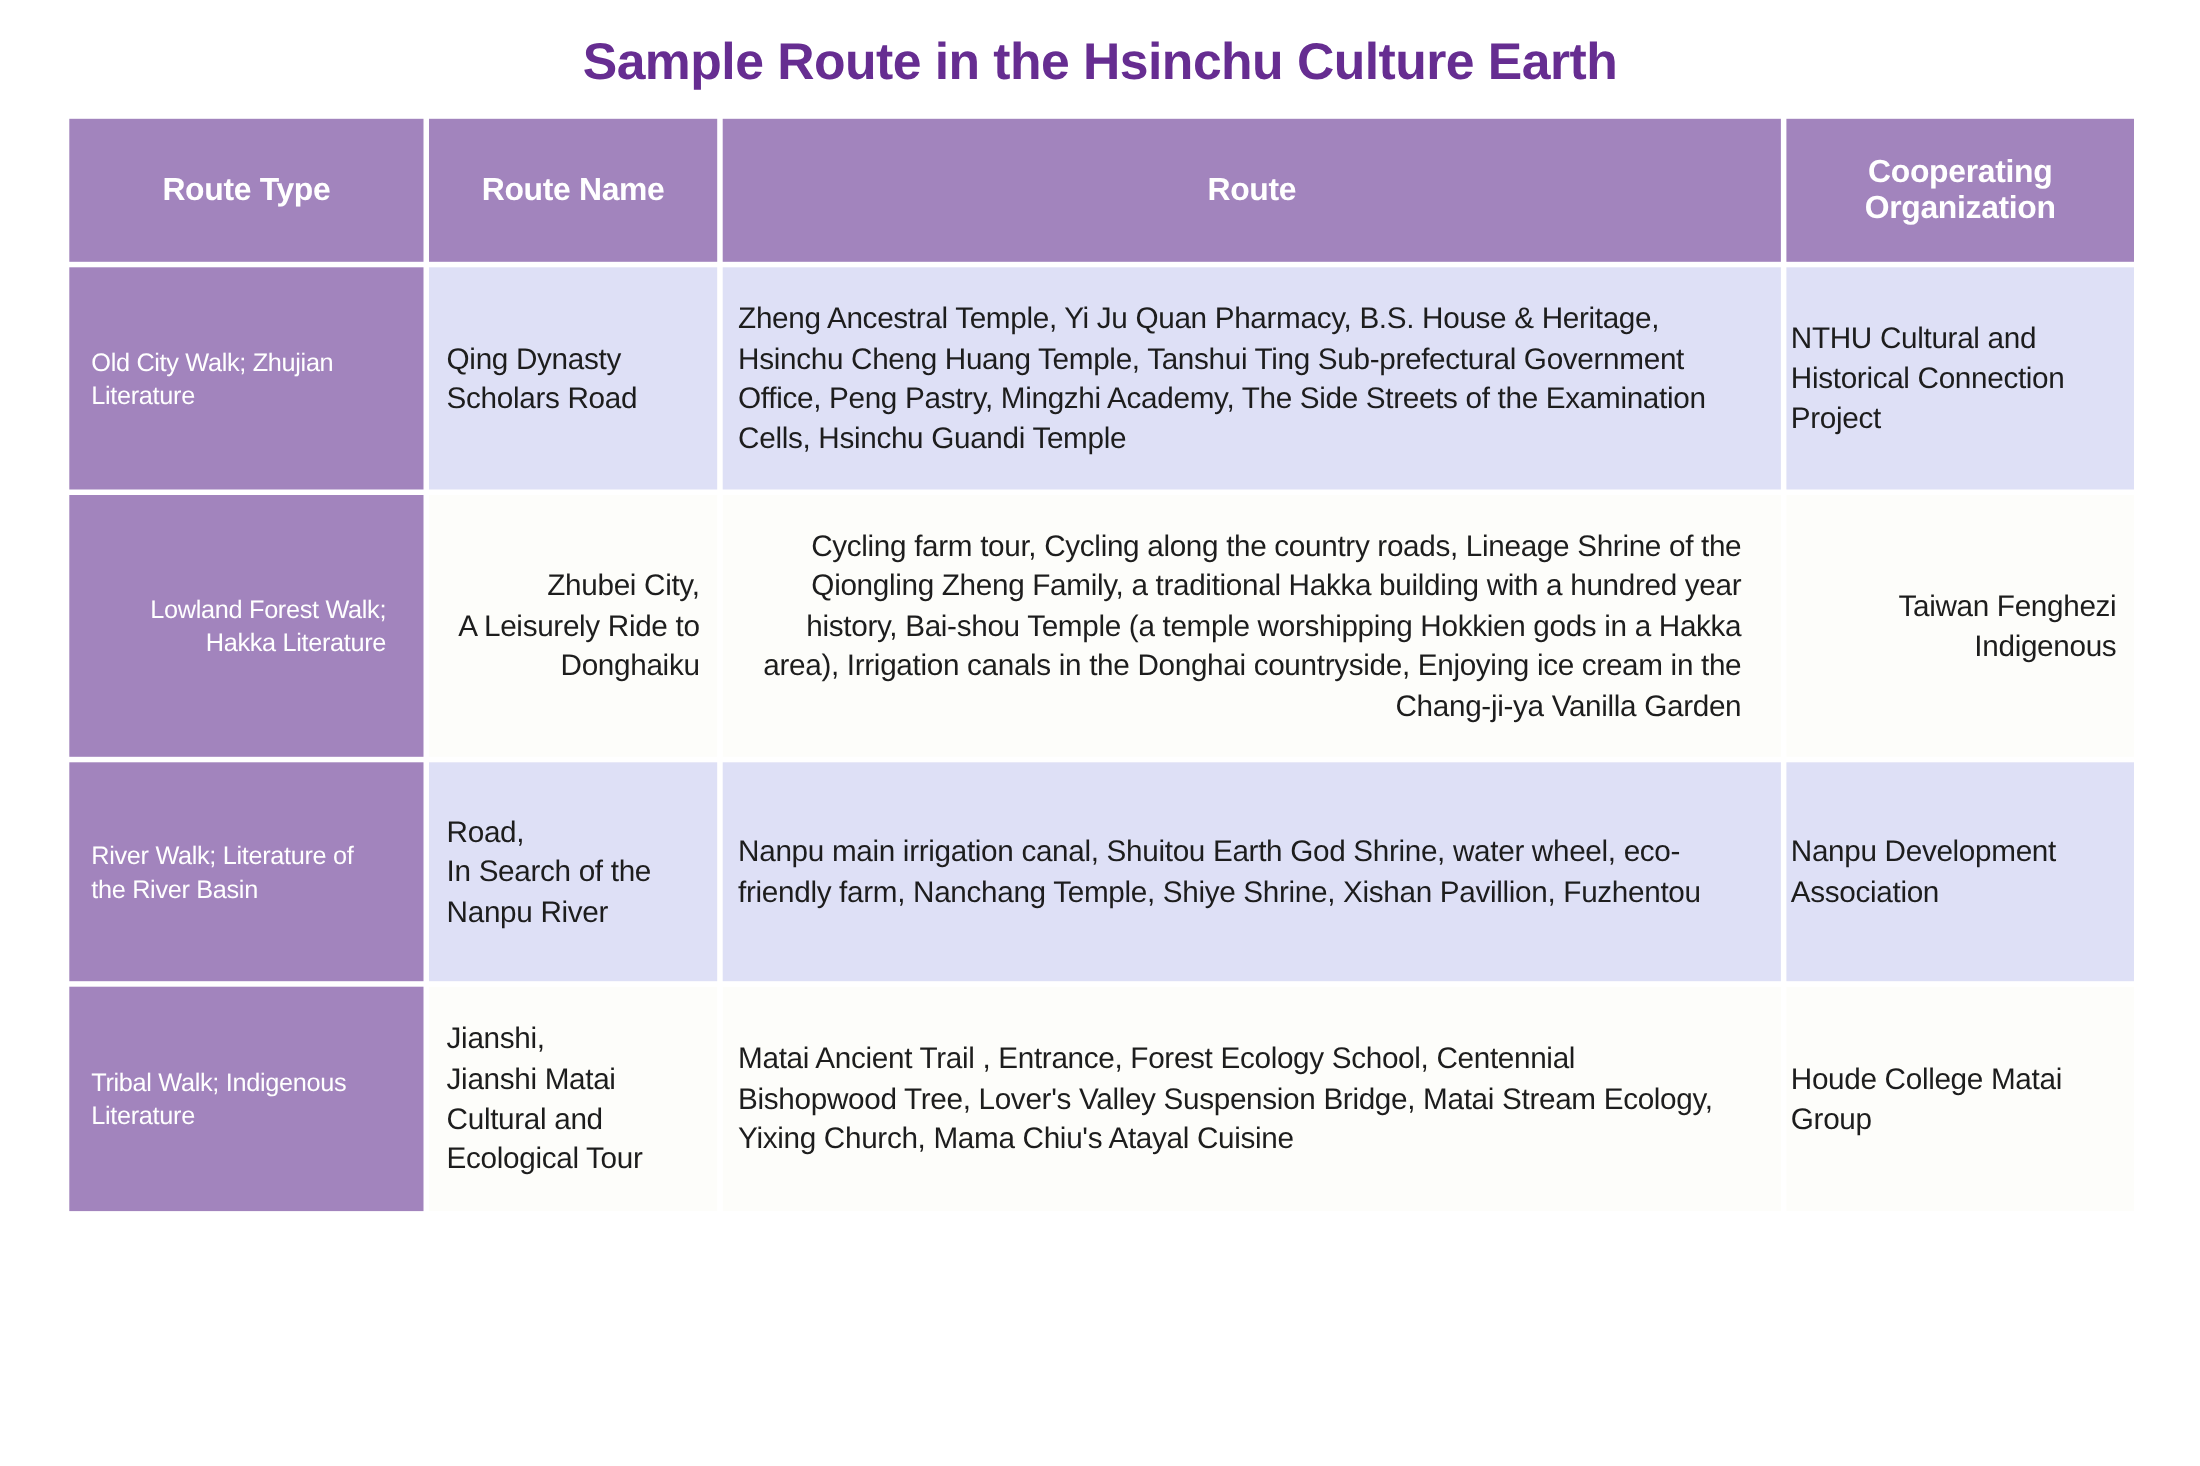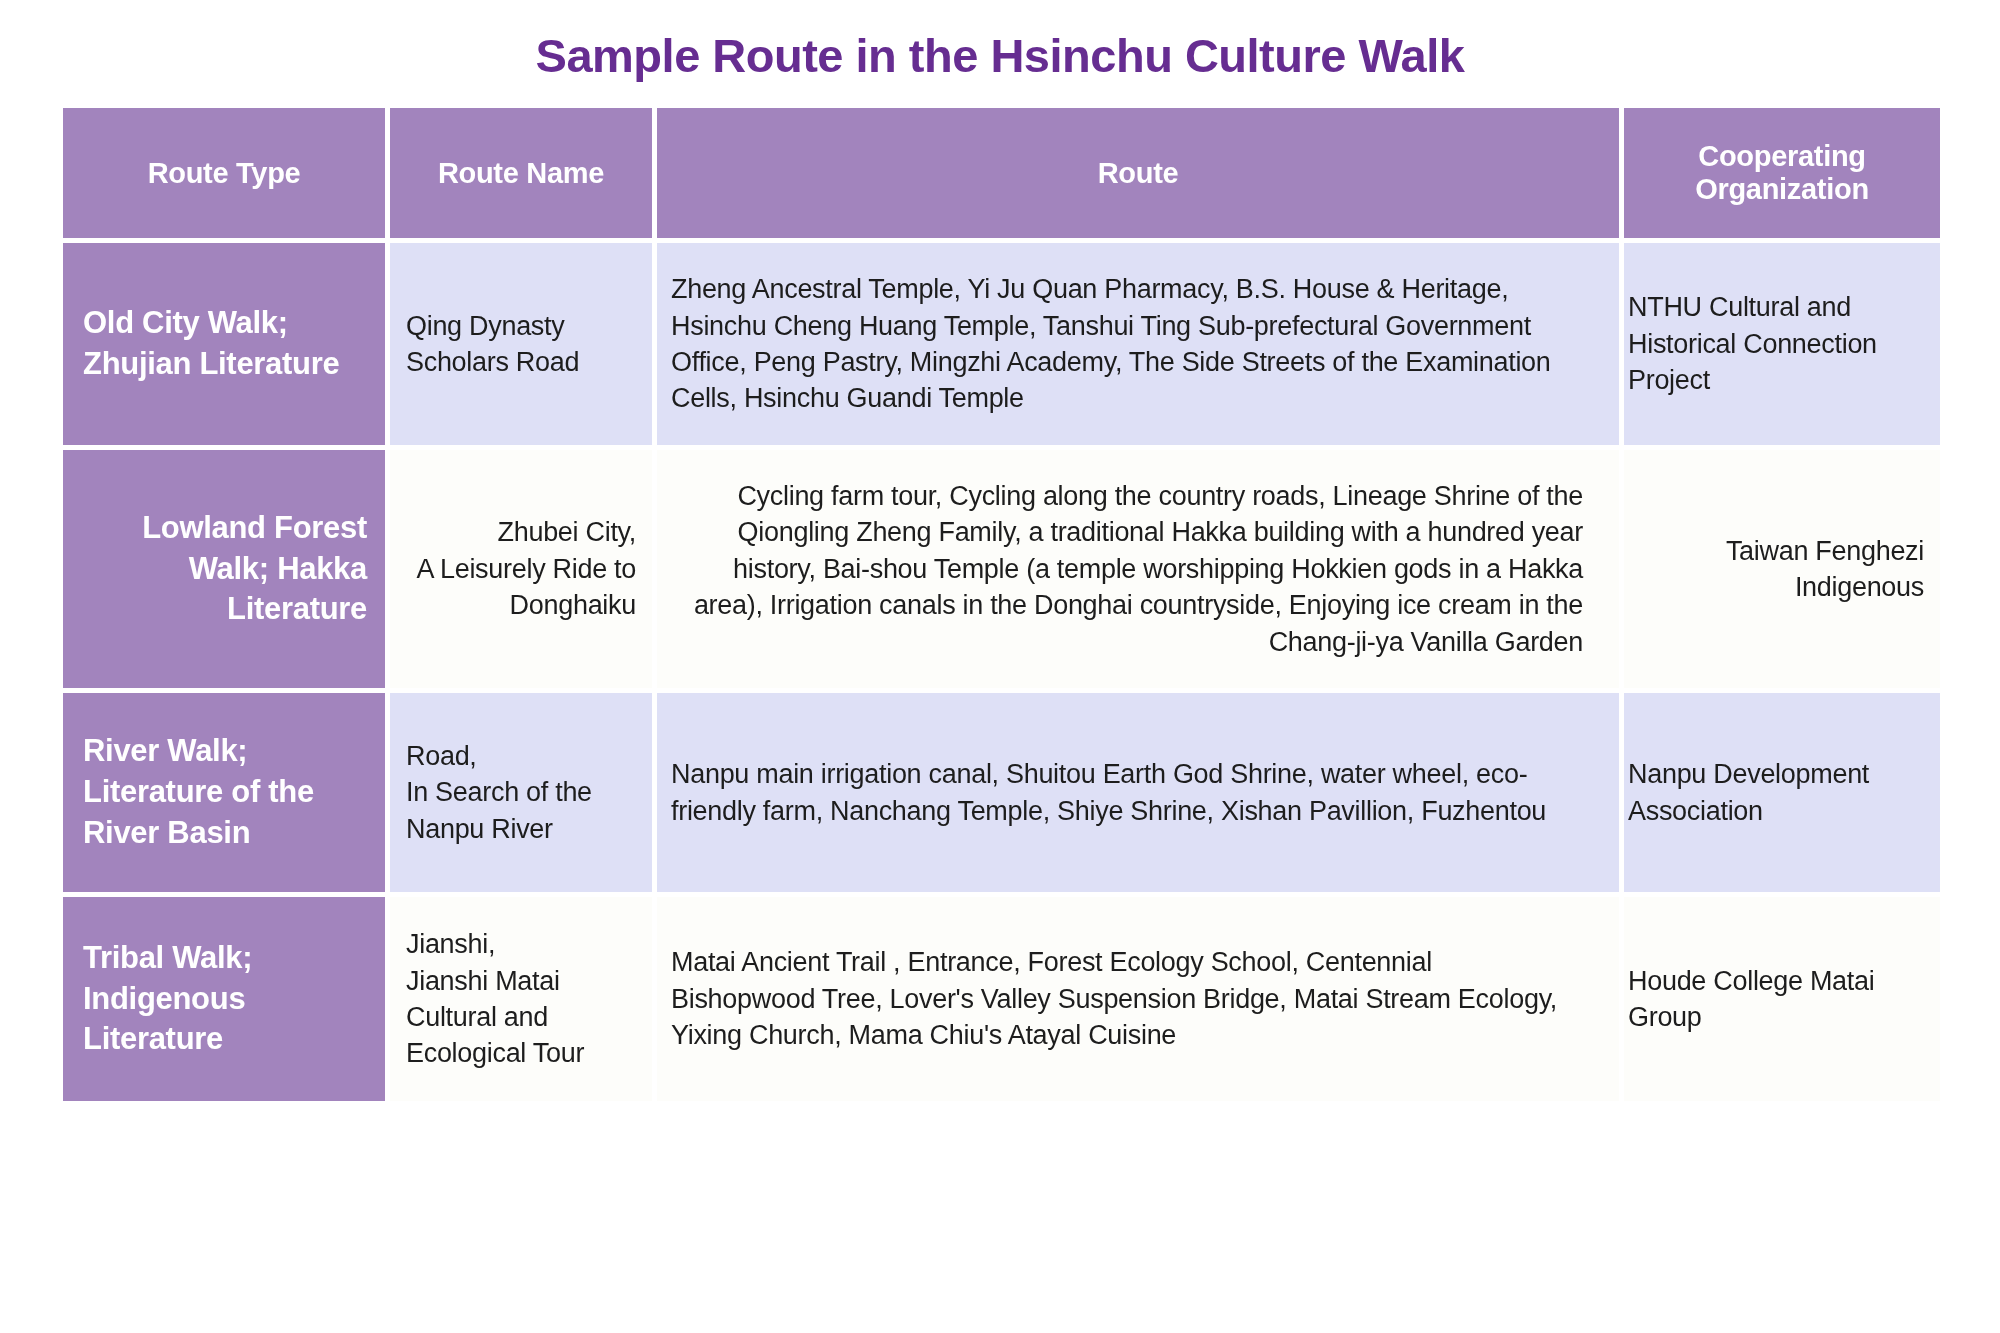--- a/index.html
+++ b/index.html
@@ -43,25 +43,25 @@
     font-weight: bold;
     text-align: center;
     vertical-align: middle;
     height: 118px;
     padding: 6px 14px;
     letter-spacing: -0.3px;
   }
   tbody th.type-cell {
     background: var(--type-bg, #a284bd);
     color: var(--header-text, #ffffff);
-    font-size: 31px;
-    font-weight: bold;
+    font-size: 23px;
+    font-weight: normal;
     text-align: left;
     vertical-align: middle;
-    padding: 10px 18px 10px 20px;
+    padding: 10px 34px 10px 20px;
     letter-spacing: -0.3px;
     line-height: 1.32;
   }
   tbody td.data-cell {
     color: var(--body-text, #1d1d1d);
     font-size: 27px;
     text-align: left;
     vertical-align: middle;
     padding: 10px 16px 10px 16px;
     line-height: 1.35;
@@ -79,21 +79,21 @@
   tbody tr:nth-child(1) > * { height: 182px; }
   tbody tr:nth-child(2) > * { height: 218px; text-align: right; }
   tbody tr:nth-child(3) > * { height: 179px; }
   tbody tr:nth-child(4) > * { height: 184px; }
   tbody tr:nth-child(5) > * { height: 209px; }
 </style>
 </head>
 <body>
 
 <div class="page">
-  <h1 class="page-title">Sample Route in the Hsinchu Culture Walk</h1>
+  <h1 class="page-title">Sample Route in the Hsinchu Culture Earth</h1>
 
   <table class="culture-table">
     <colgroup>
       <col class="c-type">
       <col class="c-name">
       <col class="c-route">
       <col class="c-org">
     </colgroup>
     <thead>
       <tr>

